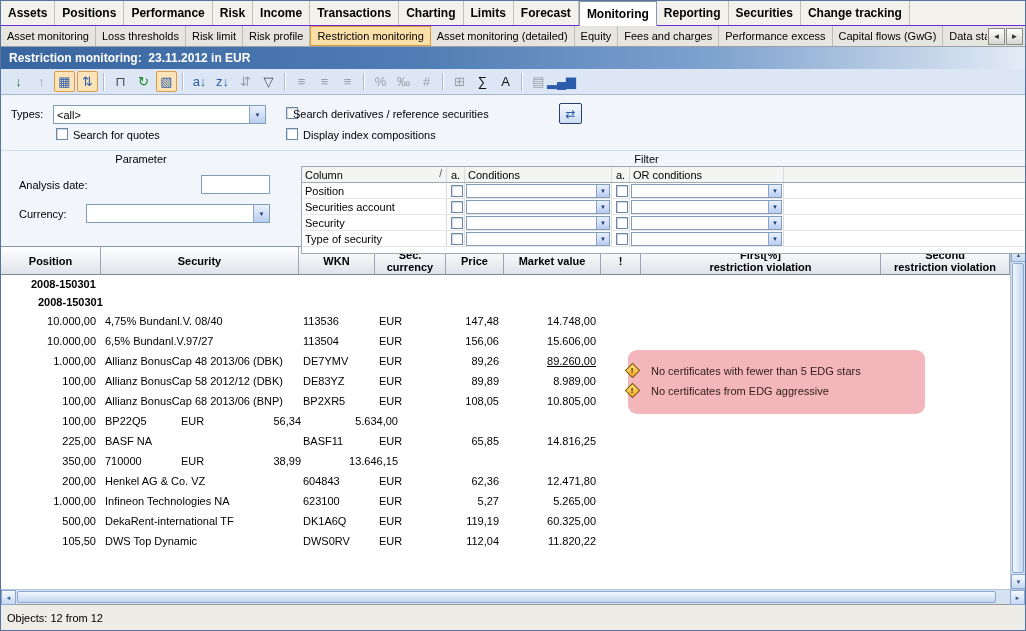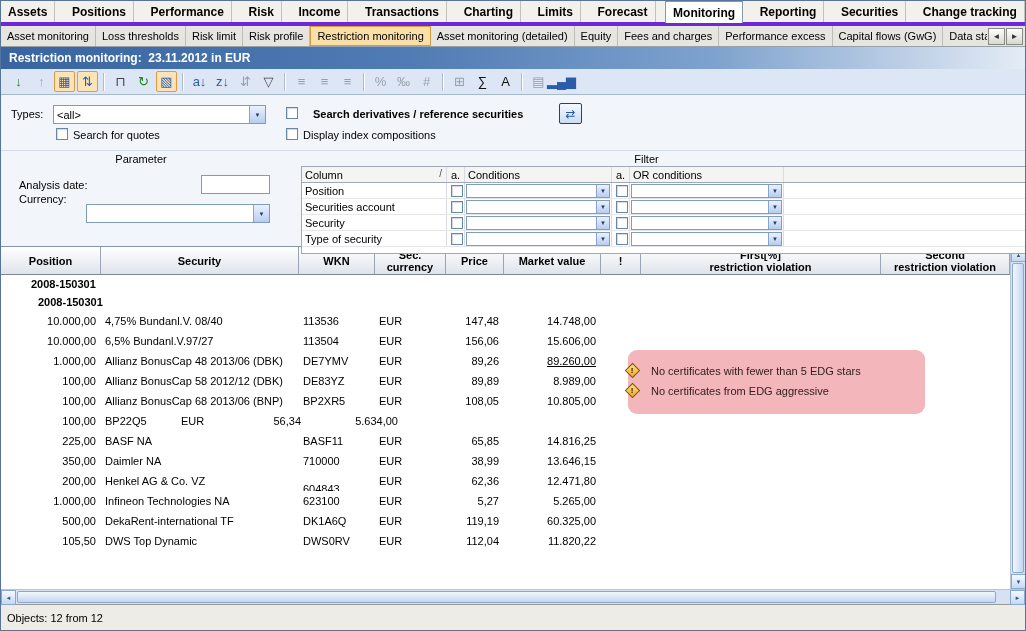--- a/index.html
+++ b/index.html
@@ -1,21 +1,21 @@
 <!DOCTYPE html>
 <html><head>
 <meta charset="utf-8">
 <style>
   * { box-sizing: border-box; margin: 0; padding: 0; }
   html,body { width:1026px; height:631px; }
   body { font-family: "Liberation Sans", "DejaVu Sans", sans-serif; font-size:11px; color:#000; background:#fff; }
   .window { width:1026px; height:631px; border:1px solid #56749c; background:#f0f3f8; overflow:hidden; position:relative; }
 
   
-  .menubar { height:25px; background:#f2f1ec; border-bottom:4px solid #6d28d9; display:flex; align-items:stretch;justify-content:space-between; }
+  .menubar { height:25px; background:#f2f1ec; border-bottom:1px solid #6d28d9; display:flex; align-items:stretch; }
   .menu-item { padding:0 7px; font-size:12px; font-weight:bold; display:flex; align-items:center; border-right:1px solid #c2c2ba; cursor:default; white-space:nowrap; }
   .menu-item.active { background:#ffffff; border:1px solid #8898ac; border-bottom:none; margin-bottom:-1px; }
 
   
   .tabbar { height:21px; background:#e6e5e0; border-bottom:1px solid #9aa0a8; position:relative; }
   .tabstrip { position:absolute; left:0; top:0; right:38px; bottom:0; display:flex; overflow:hidden; }
   .subtab { flex:none; padding:0 6px; font-size:11px; display:flex; align-items:center; border-right:1px solid #bdbdb5; white-space:nowrap; cursor:default; }
   .subtab.active { background:#fbdfa8; border:1px solid #d89c3c; font-weight:normal; }
   .tabscroll { position:absolute; top:2px; width:17px; height:17px; background:linear-gradient(#fdfdfd,#d8d8d2); border:1px solid #8a8a84; font-size:8px; display:flex; align-items:center; justify-content:center; color:#333; }
   .tabscroll.left { right:20px; }
@@ -215,35 +215,35 @@
 
   <div class="searchpanel">
     <span class="lbl" style="left:10px;top:13px;">Types:</span>
     <div class="dropdown" style="left:52px;top:10px;width:213px;">
       <span class="dd-value">&lt;all&gt;</span>
       <span class="dd-btn">▼</span>
     </div>
     <span class="checkbox" style="left:55px;top:33px;"></span>
     <span class="cb-label" style="left:72px;top:34px;">Search for quotes</span>
     <span class="checkbox" style="left:285px;top:12px;"></span>
-    <span class="cb-label" style="left:312px;top:13px;font-weight:bold;">Search derivatives / reference securities</span>
+    <span class="cb-label" style="left:292px;top:13px;">Search derivatives / reference securities</span>
     <span class="checkbox" style="left:285px;top:33px;"></span>
     <span class="cb-label" style="left:302px;top:34px;">Display index compositions</span>
     <div class="search-btn">
         <span>⇄</span>
       </div>
   </div>
 
   <div class="parampanel">
     <div class="sec-title" style="left:60px;width:160px;">Parameter</div>
     <div class="sec-title" style="left:283px;width:725px;">Filter</div>
 
     <span class="lbl" style="left:18px;top:28px;">Analysis date:</span>
     <input class="input" style="left: 200px; top: 24px; width: 69px;" value="">
-    <span class="lbl" style="left:18px;top:42px;">Currency:</span>
+    <span class="lbl" style="left:18px;top:57px;">Currency:</span>
     <div class="dropdown" style="left:85px;top:53px;width:184px;">
       <span class="dd-value"></span>
       <span class="dd-btn">▼</span>
     </div>
 
     <div class="filterbox">
       <div class="ftable">
         <div class="f-rowhead">
             <div class="f-cell f-head" style="width: 145px;">Column<span class="sort-slash">/</span></div>
             <div class="f-cell f-head center" style="width: 18px;">a.</div>
@@ -465,33 +465,32 @@
               <div class="t-cell a-l" style="width: 76px;">BASF11</div>
               <div class="t-cell a-l" style="width: 71px;">EUR</div>
               <div class="t-cell a-r" style="width: 58px;">65,85</div>
               <div class="t-cell a-r" style="width: 97px;">14.816,25</div>
               <div class="t-cell a-c" style="width: 40px;"></div>
               <div class="t-cell a-l" style="width: 240px;"></div>
               <div class="t-cell a-l" style="width: 129px;"></div>
             </div>
             <div class="t-row">
               <div class="t-cell a-r" style="width: 100px;">350,00</div>
-              <div class="t-cell a-l" style="width: 198px;">Daimler NA</div>
               <div class="t-cell a-l" style="width: 76px;">710000</div>
               <div class="t-cell a-l" style="width: 71px;">EUR</div>
               <div class="t-cell a-r" style="width: 58px;">38,99</div>
               <div class="t-cell a-r" style="width: 97px;">13.646,15</div>
               <div class="t-cell a-c" style="width: 40px;"></div>
               <div class="t-cell a-l" style="width: 240px;"></div>
               <div class="t-cell a-l" style="width: 129px;"></div>
             </div>
             <div class="t-row">
               <div class="t-cell a-r" style="width: 100px;">200,00</div>
               <div class="t-cell a-l" style="width: 198px;">Henkel AG &amp; Co. VZ</div>
-              <div class="t-cell a-l" style="width: 76px; margin-top: 8px;">604843</div>
+              <div class="t-cell a-l" style="width: 76px;">604843</div>
               <div class="t-cell a-l" style="width: 71px;">EUR</div>
               <div class="t-cell a-r" style="width: 58px;">62,36</div>
               <div class="t-cell a-r" style="width: 97px;">12.471,80</div>
               <div class="t-cell a-c" style="width: 40px;"></div>
               <div class="t-cell a-l" style="width: 240px;"></div>
               <div class="t-cell a-l" style="width: 129px;"></div>
             </div>
             <div class="t-row">
               <div class="t-cell a-r" style="width: 100px;">1.000,00</div>
               <div class="t-cell a-l" style="width: 198px;">Infineon Technologies NA</div>

